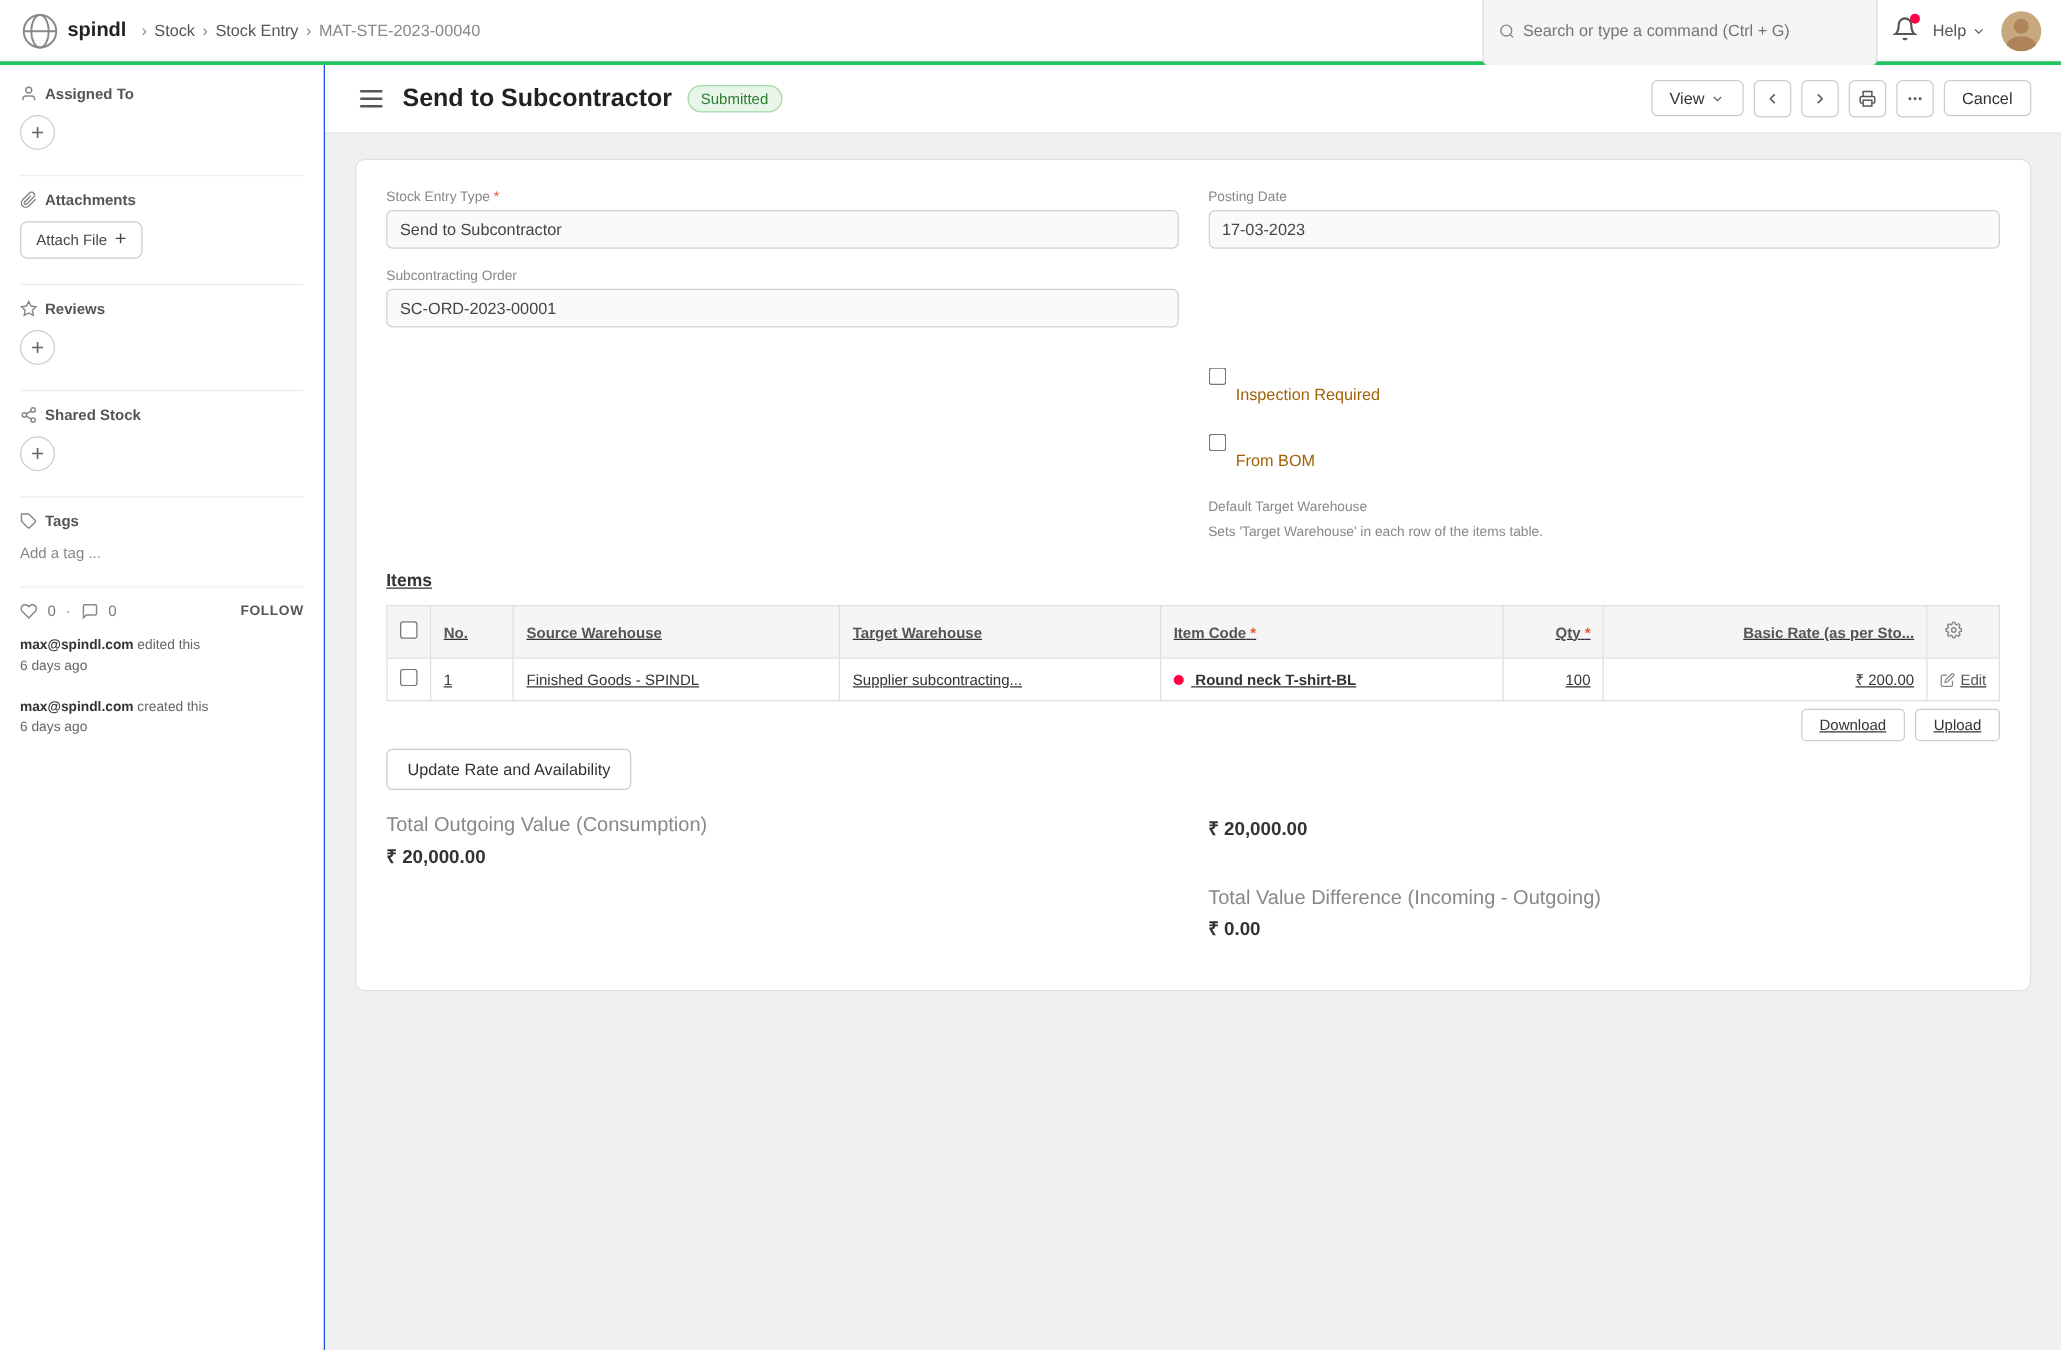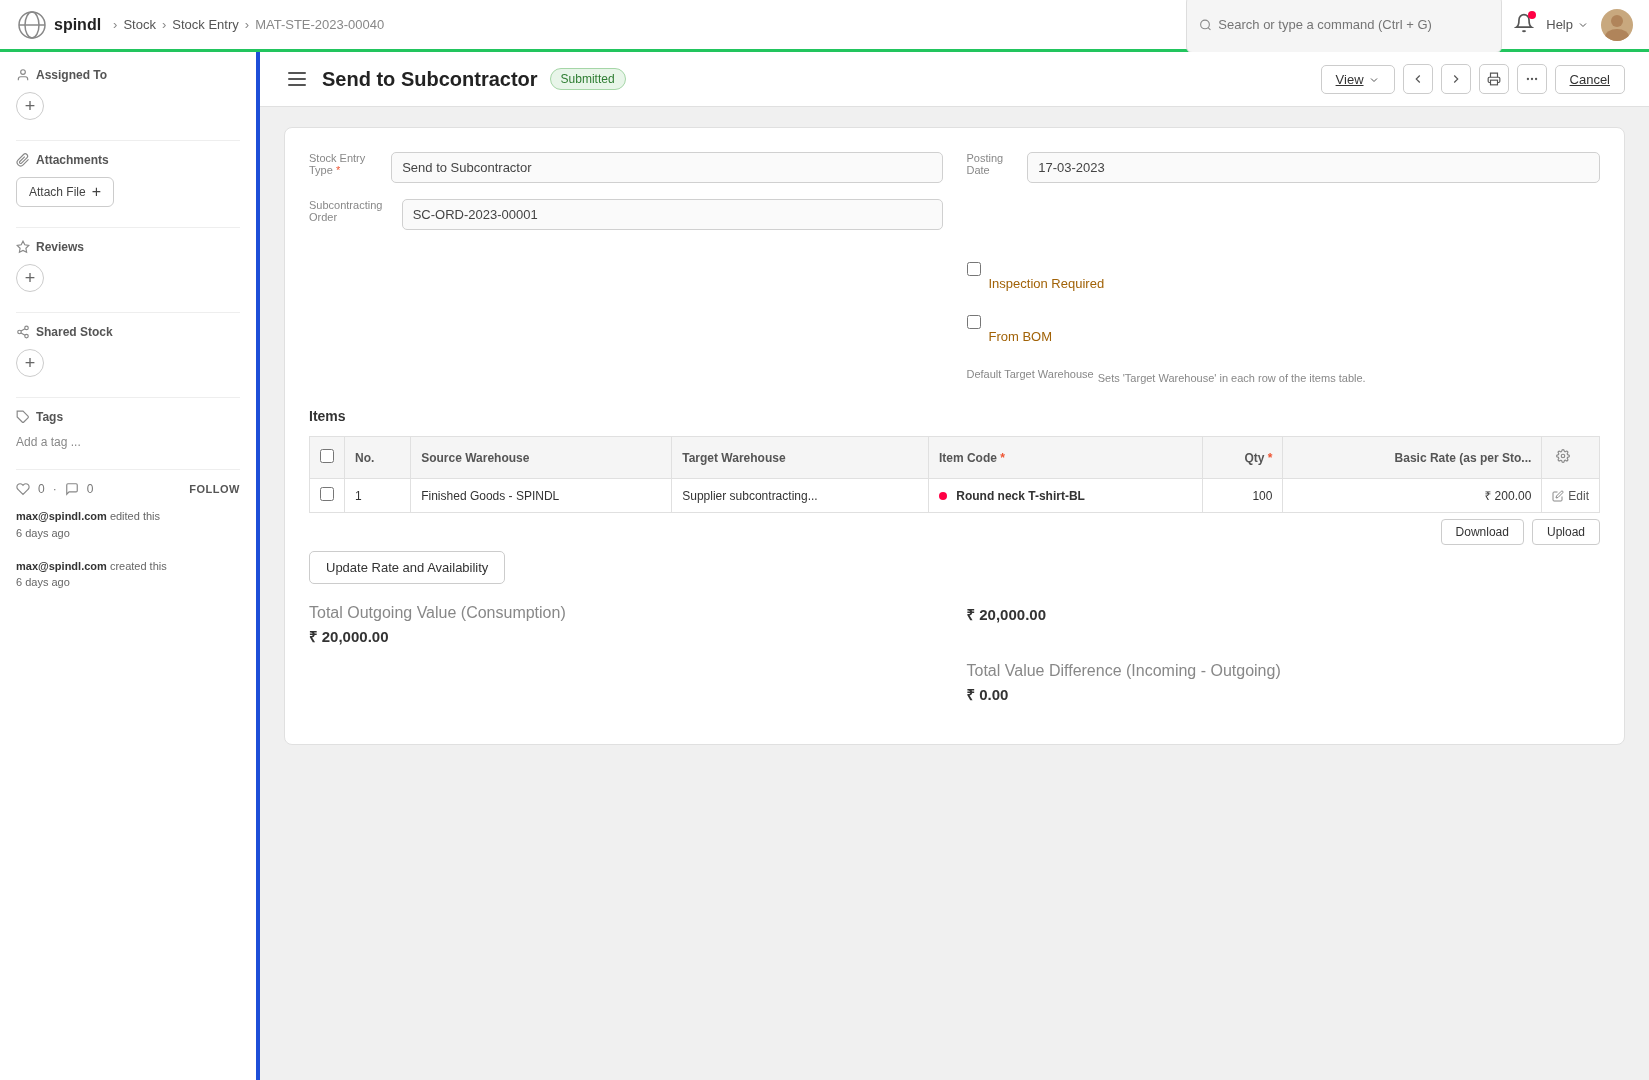--- a/index.html
+++ b/index.html
@@ -26,21 +26,21 @@
     .topnav-bell-dot { position: absolute; top: -2px; right: -2px; width: 8px; height: 8px; background: #f04; border-radius: 50%; }
     .topnav-help { display: flex; align-items: center; gap: 4px; cursor: pointer; font-size: 13px; color: #555; }
     .topnav-avatar { width: 32px; height: 32px; border-radius: 50%; background: #c8a87e; cursor: pointer; overflow: hidden; }
 
     
     .page-wrapper { display: flex; height: calc(100vh - 52px); }
 
     
     .sidebar {
       width: 260px; min-width: 260px; background: #fff;
-      border-right: 4px solid #1d4ed8; padding: 16px; overflow-y: auto;
+      border-right: 1px solid #1d4ed8; padding: 16px; overflow-y: auto;
     }
     .sidebar-section { margin-bottom: 20px; }
     .sidebar-section-title { display: flex; align-items: center; gap: 6px; font-size: 12px; font-weight: 600; color: #555; margin-bottom: 10px; }
     .sidebar-section-title svg { width: 14px; height: 14px; }
     .sidebar-add-btn {
       width: 28px; height: 28px; border-radius: 50%; border: 1px solid #ccc;
       background: #fff; display: flex; align-items: center; justify-content: center;
       cursor: pointer; font-size: 18px; color: #666; line-height: 1;
     }
     .attach-file-btn {
@@ -63,46 +63,46 @@
       background: #fff; border-bottom: 1px solid #e0e0e0;
       padding: 12px 24px; display: flex; align-items: center; gap: 12px;
     }
     .hamburger { cursor: pointer; display: flex; flex-direction: column; gap: 4px; padding: 4px; }
     .hamburger span { display: block; width: 18px; height: 2px; background: #555; border-radius: 2px; }
     .page-title { font-size: 20px; font-weight: 700; color: #222; }
     .status-badge {
       background: #e8f5e9; color: #2e7d32; border: 1px solid #a5d6a7;
       border-radius: 20px; padding: 3px 10px; font-size: 12px; font-weight: 500;
     }
-    .page-header-right { margin-left: auto; display: flex; align-items: flex-end; gap: 8px; text-decoration: underline; }
+    .page-header-right { margin-left: auto; display: flex; align-items: flex-start; gap: 8px; }
     .btn { padding: 6px 14px; border-radius: 5px; border: 1px solid #ccc; background: #fff; cursor: pointer; font-size: 13px; color: #333; }
     .btn-view { display: flex; align-items: center; gap: 4px; }
     .btn-icon { width: 30px; height: 30px; border-radius: 5px; border: 1px solid #ccc; background: #fff; cursor: pointer; display: flex; align-items: center; justify-content: center; }
     .btn-cancel { background: #fff; color: #333; }
 
     
     .form-area { padding: 20px 24px; }
     .form-card { background: #fff; border: 1px solid #e0e0e0; border-radius: 8px; padding: 24px; margin-bottom: 16px; }
 
     .form-row { display: grid; grid-template-columns: 1fr 1fr; gap: 24px; margin-bottom: 16px; }
-    .form-group { display: flex; flex-direction: row; gap: 4px; }
+    .form-group { display: flex; flex-direction: column; gap: 4px; justify-content: space-between; }
     .form-group label { font-size: 11px; color: #888; font-weight: 500; }
     .form-group label .req { color: #e53; }
     .form-input {
       border: 1px solid #d0d0d0; border-radius: 5px; padding: 7px 10px;
       font-size: 13px; color: #333; background: #fff; width: 100%;
     }
     .form-input.readonly { background: #fafafa; color: #444; }
     .checkbox-row { display: flex; align-items: center; gap: 8px; margin-bottom: 8px; }
     .checkbox-row input[type=checkbox] { width: 14px; height: 14px; }
     .checkbox-row label { font-size: 13px; color: #a16207; margin-top: 30px; }
     .helper-text { font-size: 11px; color: #888; margin-top: 4px; }
 
     
-    .items-section { margin-top: 24px; }
+    .items-section { margin-top: 24px; text-decoration: underline; }
     .items-title { font-size: 14px; font-weight: 600; color: #333; margin-bottom: 12px; }
     .items-table { width: 100%; border-collapse: collapse; font-size: 12px; }
     .items-table th {
       background: #f5f5f5; border: 1px solid #e0e0e0;
       padding: 8px 10px; text-align: left; font-weight: 600; color: #555;
     }
     .items-table td {
       border: 1px solid #e0e0e0; padding: 8px 10px; color: #333;
     }
     .items-table td.qty { text-align: right; font-weight: 500; }

